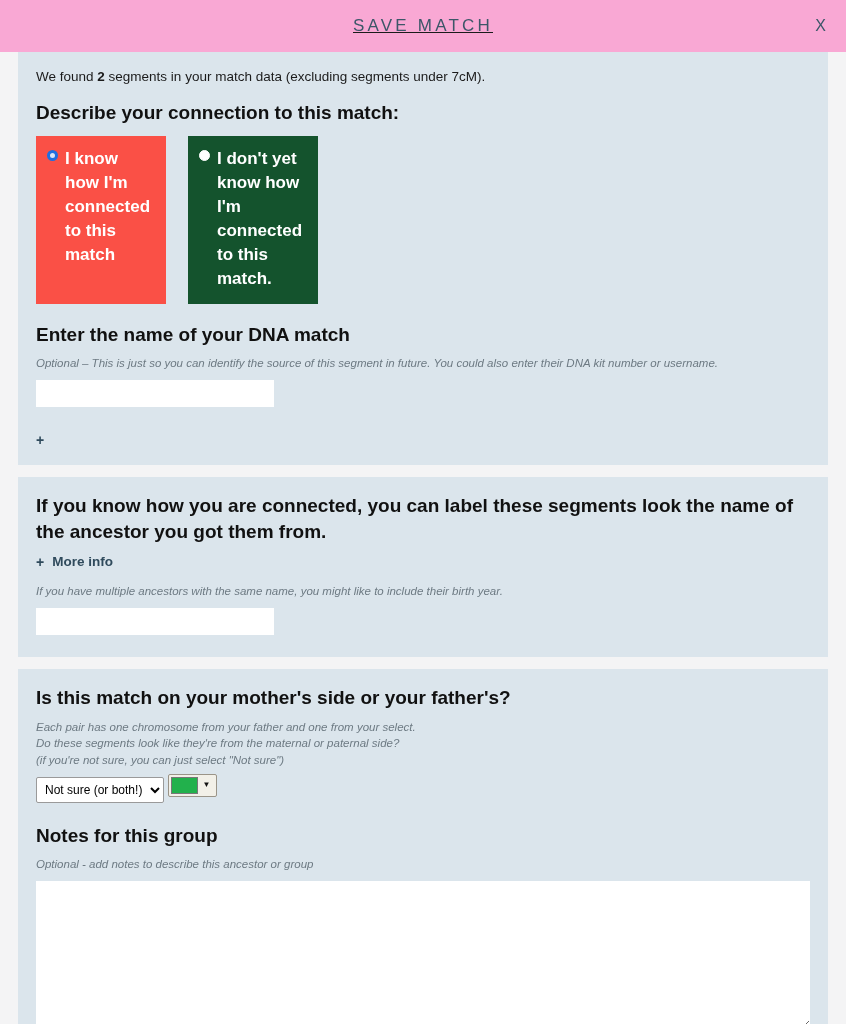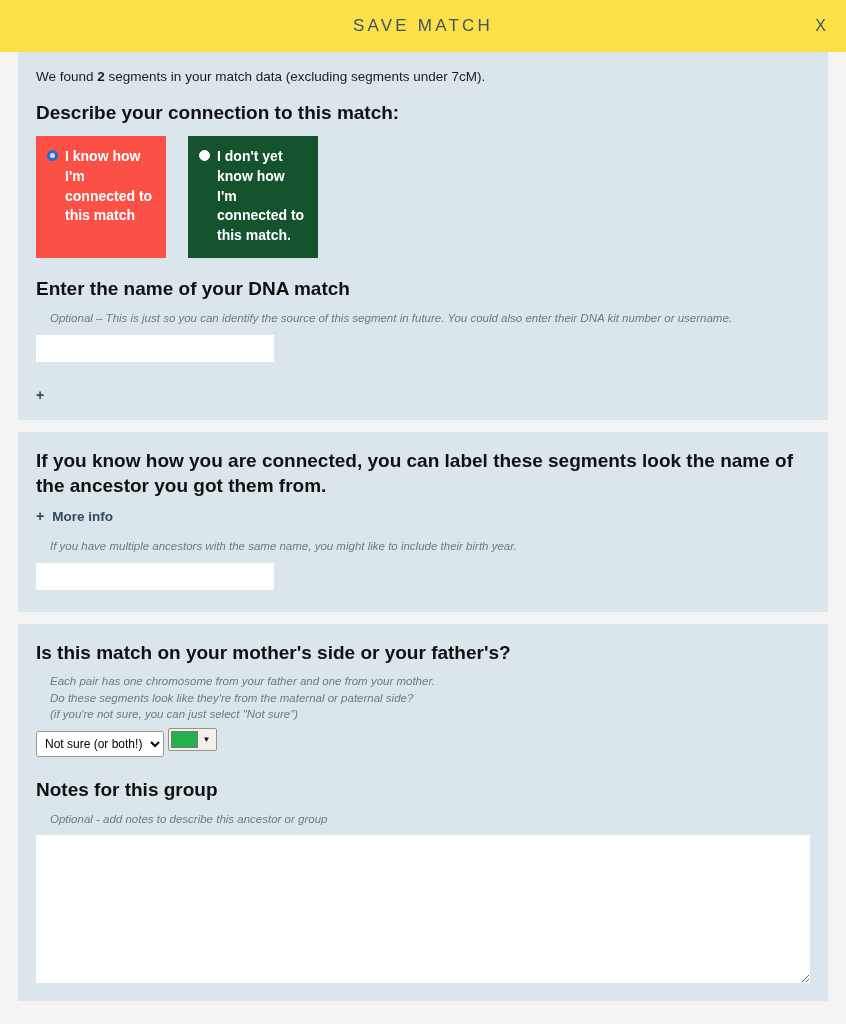--- a/index.html
+++ b/index.html
@@ -14,24 +14,25 @@
     background: #f4f4f5;
     font-family: "Liberation Sans", sans-serif;
     color: #1b1b1b;
     overflow: hidden;
   }
 
   
   .modal-header {
     position: relative;
     height: 52px;
-    background: #fde047;
+    background: #f9a8d4;
     display: flex;
     align-items: center;
     justify-content: center;
+    text-decoration: underline;
   }
   .modal-title {
     font-size: 17px;
     letter-spacing: 3.2px;
     color: #3c5668;
     font-weight: 400;
     font-family: "Liberation Sans", sans-serif;
   }
   .close-btn {
     position: absolute;
@@ -72,37 +73,37 @@
     color: #111;
     margin: 0 0 10px 0;
     line-height: 1.35;
   }
   .field-label.tight { margin-bottom: 8px; }
 
   .hint {
     font-size: 11.5px;
     font-style: italic;
     color: #6d7a83;
-    margin: 0 0 8px 14px;
+    margin: 0 0 8px 0;
     line-height: 1.45;
   }
   .hint.nomargin { margin-bottom: 0; }
 
   
   .choice-row {
     display: flex;
     gap: 22px;
     margin-bottom: 18px;
   }
   .choice-card {
     width: 130px;
     min-height: 95px;
     padding: 11px 12px 12px 11px;
     color: #ffffff;
-    font-size: 14px;
+    font-size: 17px;
     font-weight: bold;
     line-height: 1.42;
     cursor: pointer;
     position: relative;
   }
   .choice-card.selected { background: #fa5046; }
   .choice-card.unselected { background: #14532d; }
 
   .radio-line { display: flex; }
   .radio-dot {
@@ -275,21 +276,21 @@
       </div>
 
       <p class="hint">If you have multiple ancestors with the same name, you might like to include their birth year.</p>
       <input class="text-input" type="text" value="" style="">
 
     </div>
 
     <div class="panel">
 
       <p class="field-label tight">Is this match on your mother's side or your father's?</p>
-      <p class="hint nomargin">Each pair has one chromosome from your father and one from your mother.</p>
+      <p class="hint nomargin">Each pair has one chromosome from your father and one from your select.</p>
       <p class="hint nomargin">Do these segments look like they're from the maternal or paternal side?</p>
       <p class="hint nomargin">(if you're not sure, you can just select "Not sure")</p>
 
       <select class="side-select"><option>Not sure (or both!)</option><option>Mother's side</option><option>Father's side</option></select>
 
       <div class="colour-picker">
         <span class="colour-swatch" style="background: rgb(34, 177, 76);"></span>
         <span class="colour-caret">▼</span>
       </div>
 

